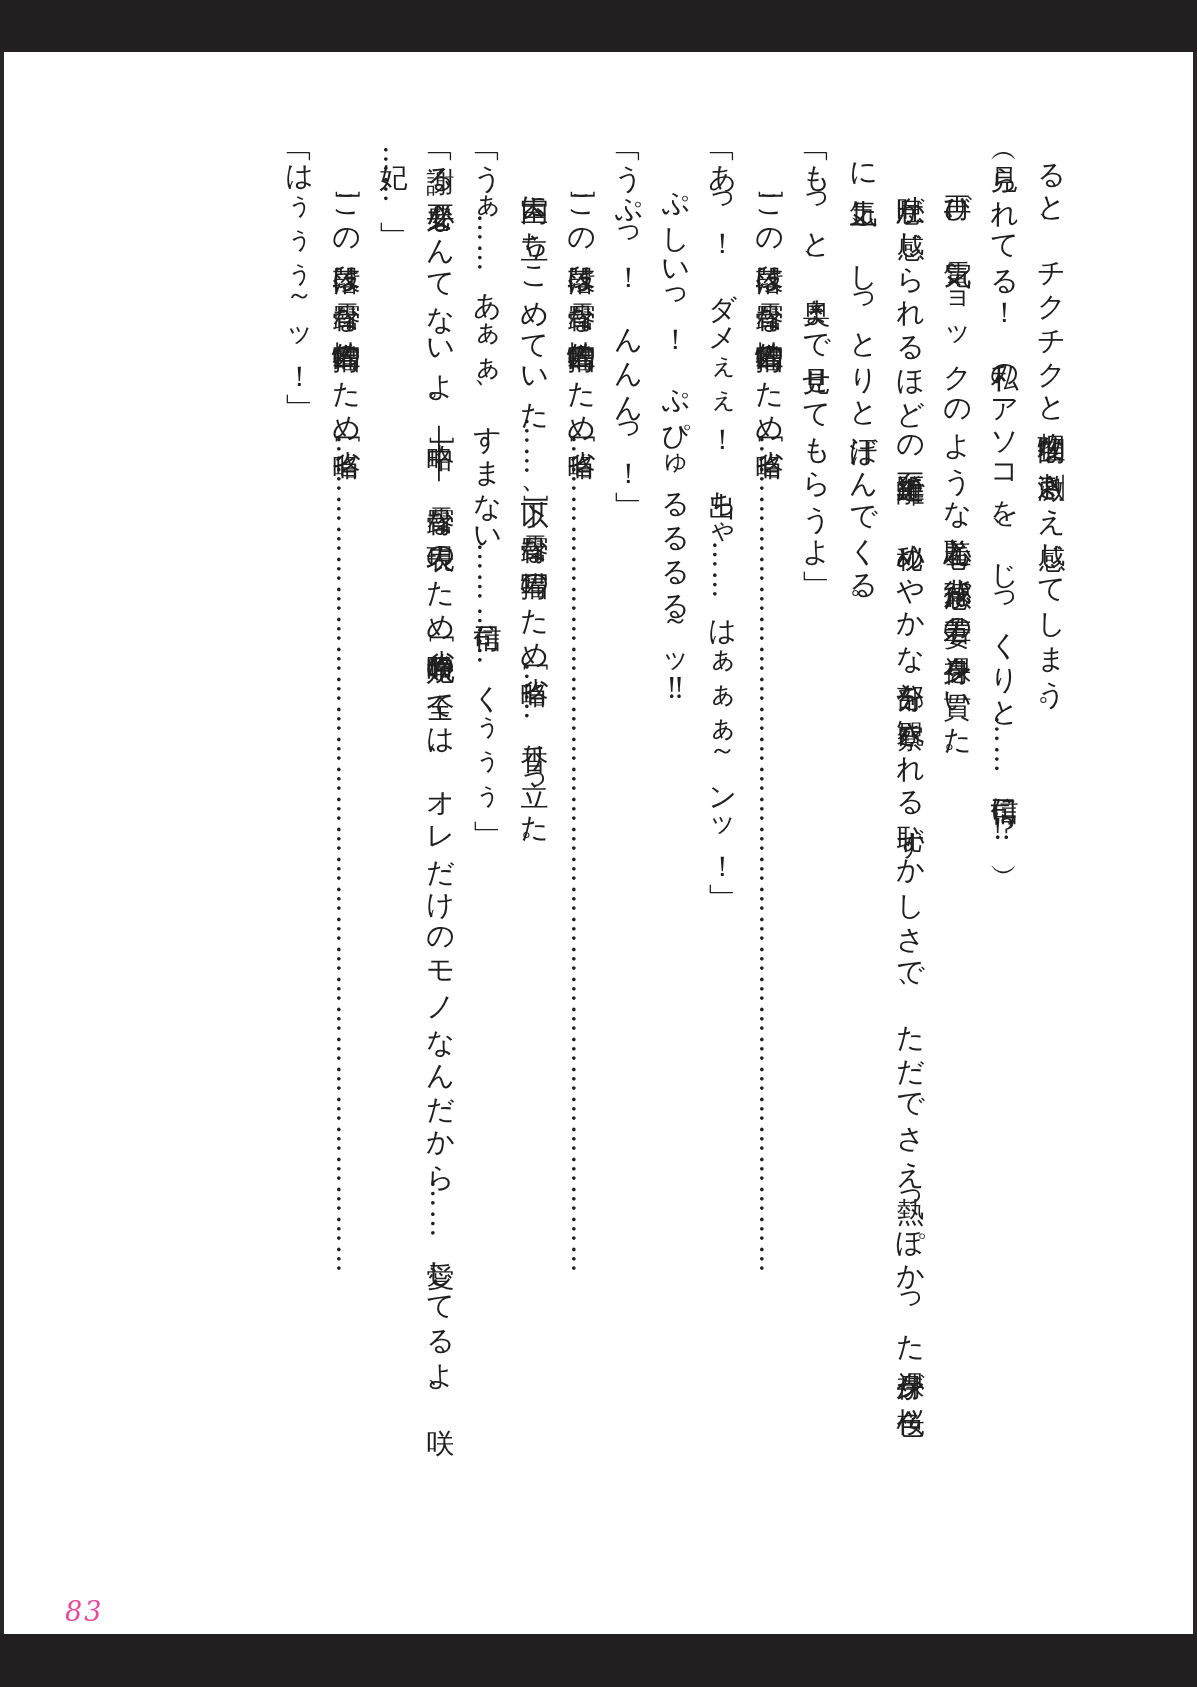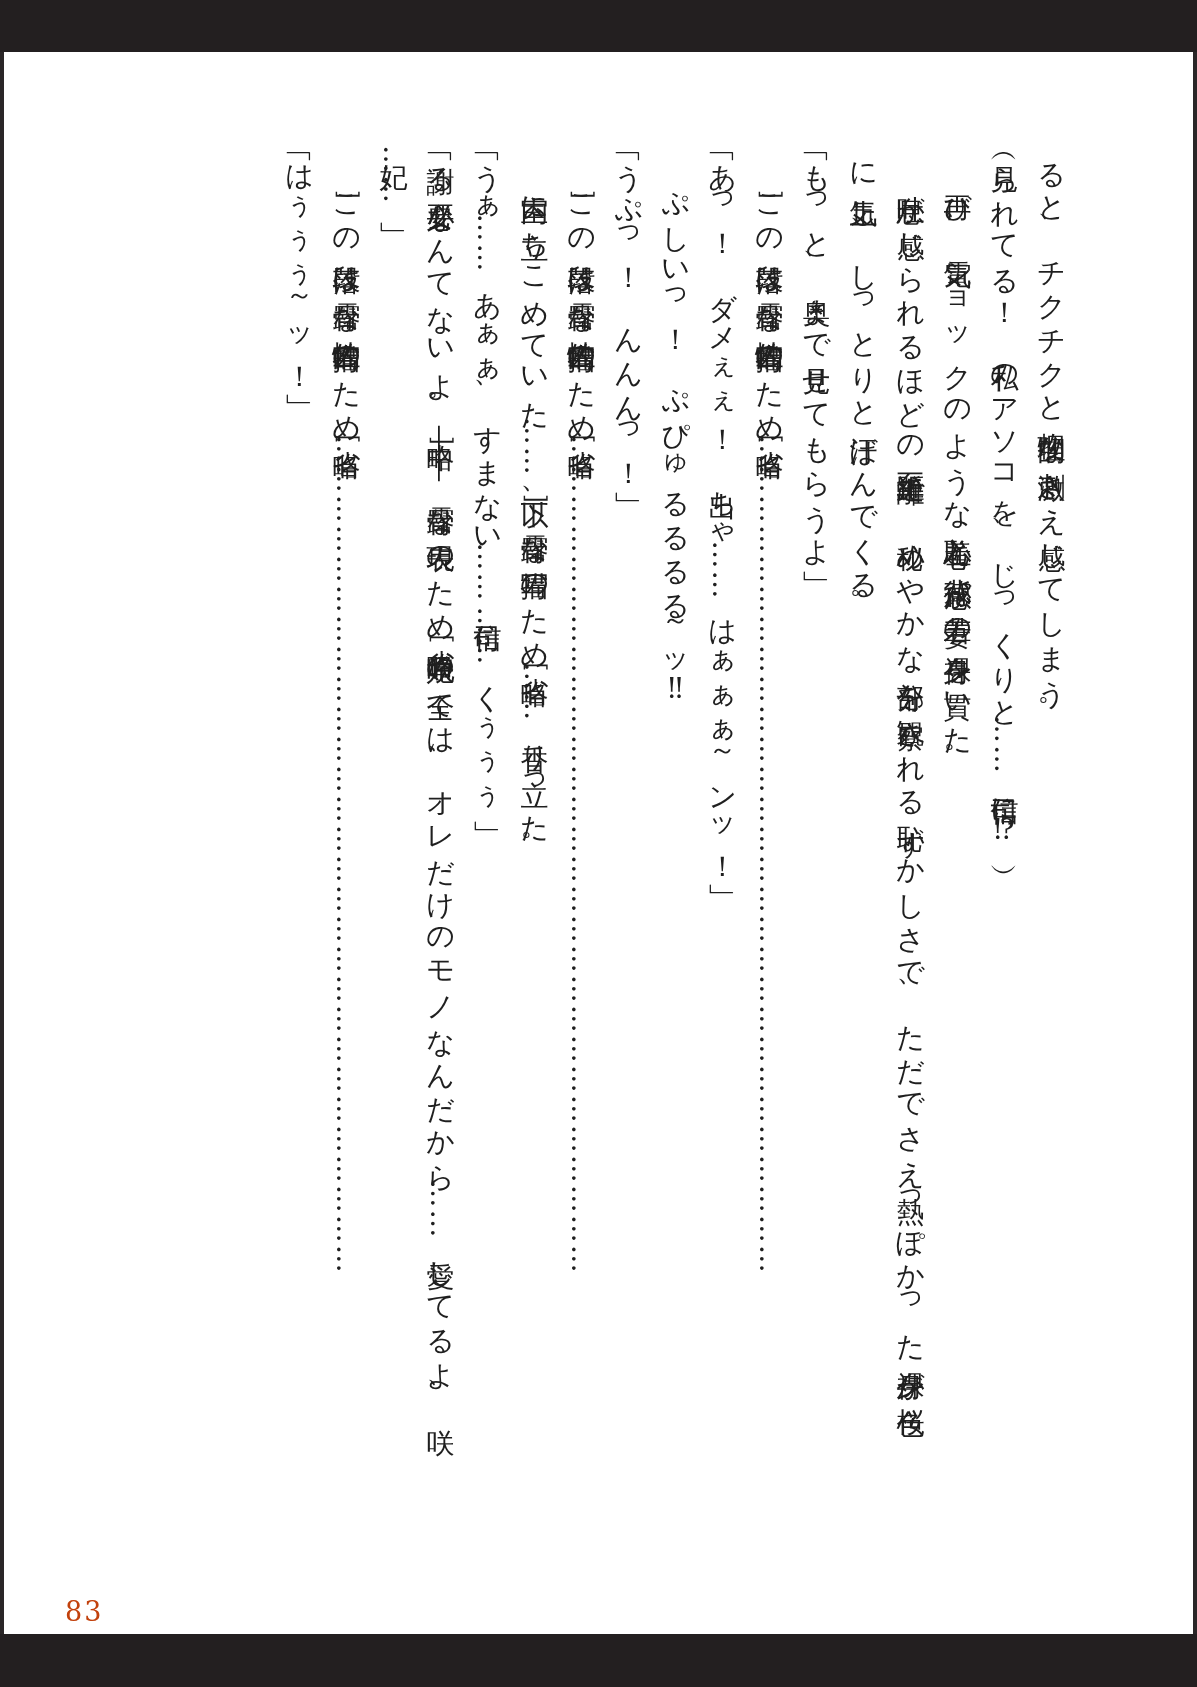--- a/index.html
+++ b/index.html
@@ -60,21 +60,22 @@
   .text-area p {
     margin: 0;
     text-align: left;
   }
   .page-number {
     position: absolute;
     left: 65px;
     top: 1596px;
     font-size: 27px;
     letter-spacing: 2px;
-    color: #c2410c;
+    color: #ec4899;
+    font-style: italic;
   }
 </style>
 </head>
 <body>
 
 <div class="page">
   <div class="bar top"></div>
   <div class="edge left"></div>
   <div class="edge right"></div>
 

